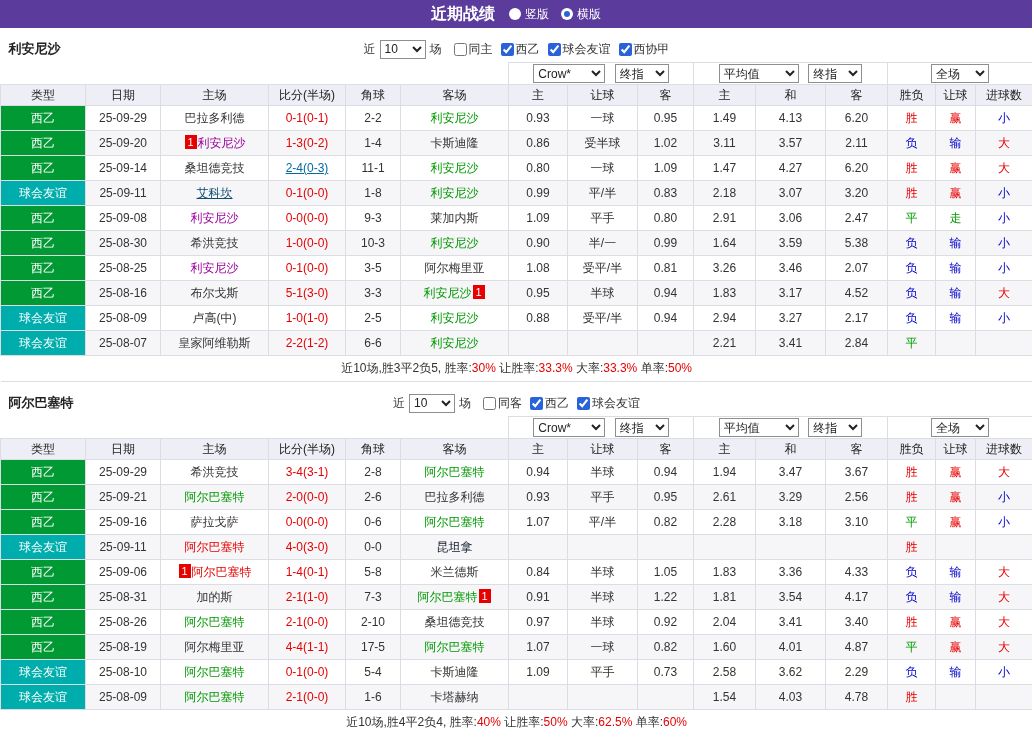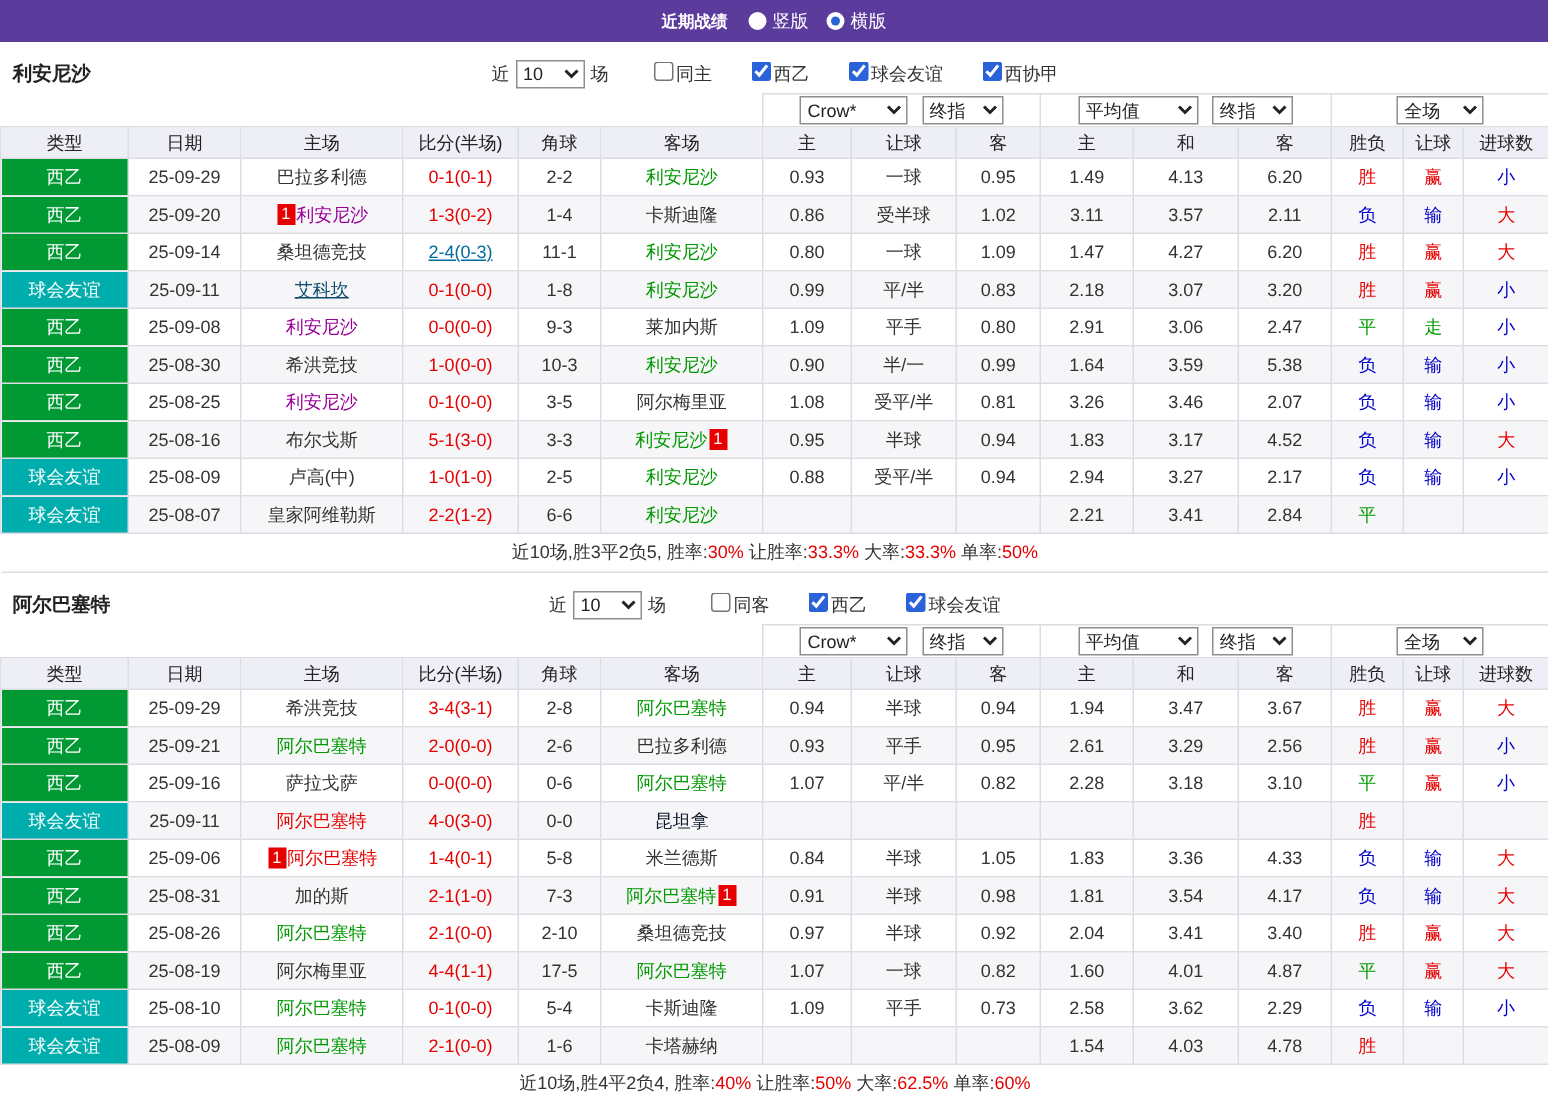--- a/index.html
+++ b/index.html
@@ -7,41 +7,41 @@
   body {
     width:1032px;
     font-family:"Liberation Sans","DejaVu Sans",sans-serif;
     font-size:12px; color:#333;
   }
   
   .topbar {
     height:28px; background:#5B3B9C; color:#fff;
     display:flex; align-items:center; justify-content:center; gap:14px;
   }
-  .topbar .title { font-weight:bold; font-size:11px; }
+  .topbar .title { font-weight:bold; font-size:16px; }
   .radios { display:inline-flex; gap:12px; }
   .radio { display:inline-flex; align-items:center; gap:4px; cursor:pointer; color:#fff; }
   .rdot { width:12px; height:12px; border-radius:50%; background:#fff; display:inline-block; position:relative; }
   .radio.sel .rdot::after {
     content:""; position:absolute; left:3px; top:3px; width:6px; height:6px;
     border-radius:50%; background:#2A62D9;
   }
   
   .team-section { margin-top:8px; }
   table.grid { width:1032px; border-collapse:collapse; table-layout:fixed; }
   .grid th, .grid td {
     border:1px solid #DCDCE3; text-align:center;
     overflow:hidden; white-space:nowrap; font-weight:normal;
   }
   .title-row td { border:none; height:26px; }
   .title-flex { display:flex; align-items:center; justify-content:center; position:relative; height:26px; }
   .team-name { position:absolute; left:8px; font-weight:bold; font-size:13px; color:#222; }
   .filters { display:inline-flex; align-items:center; gap:4px; }
   .cbwrap { display:inline-flex; align-items:center; gap:8px; margin-left:8px; }
-  .cb { display:inline-flex; cursor:pointer;margin-left:18px; }
+  .cb { display:inline-flex; align-items:center; cursor:pointer; }
   input[type="checkbox"] { width:13px; height:13px; margin:0 2px 0 0; accent-color:#2A62D9; }
   select {
     font-family:inherit; font-size:12px; height:19px;
     border:1px solid #8E8E8E; background:#fff; color:#222;
   }
   .sel-count { width:46px; }
   .sel-company { width:72px; }
   .sel-index { width:54px; }
   .sel-avg { width:80px; }
   .sel-scope { width:58px; }
@@ -504,21 +504,21 @@
         </tr>
         <tr class="alt">
           <td class="type" style="background: rgb(0, 153, 51);">西乙</td>
           <td>25-08-31</td>
           <td><span style="color: rgb(51, 51, 51);">加的斯</span></td>
           <td style="color: rgb(230, 0, 0);">2-1(1-0)</td>
           <td>7-3</td>
           <td><span style="color: rgb(0, 153, 0);">阿尔巴塞特</span><span class="card">1</span></td>
           <td>0.91</td>
           <td>半球</td>
-          <td>0.98</td>
+          <td>1.22</td>
           <td>1.81</td>
           <td>3.54</td>
           <td>4.17</td>
           <td style="color: rgb(0, 0, 204);">负</td>
           <td style="color: rgb(0, 0, 204);">输</td>
           <td style="color: rgb(230, 0, 0);">大</td>
         </tr>
         <tr>
           <td class="type" style="background: rgb(0, 153, 51);">西乙</td>
           <td>25-08-26</td>

